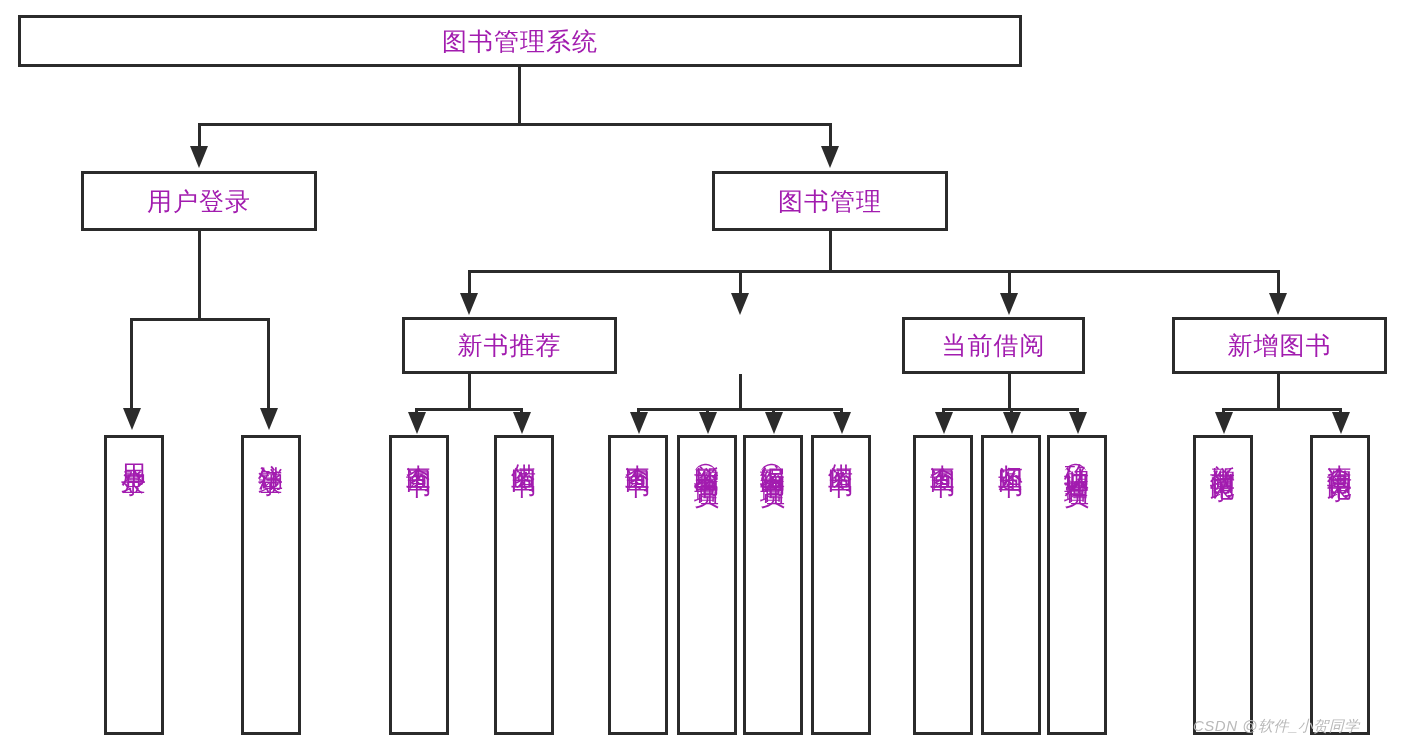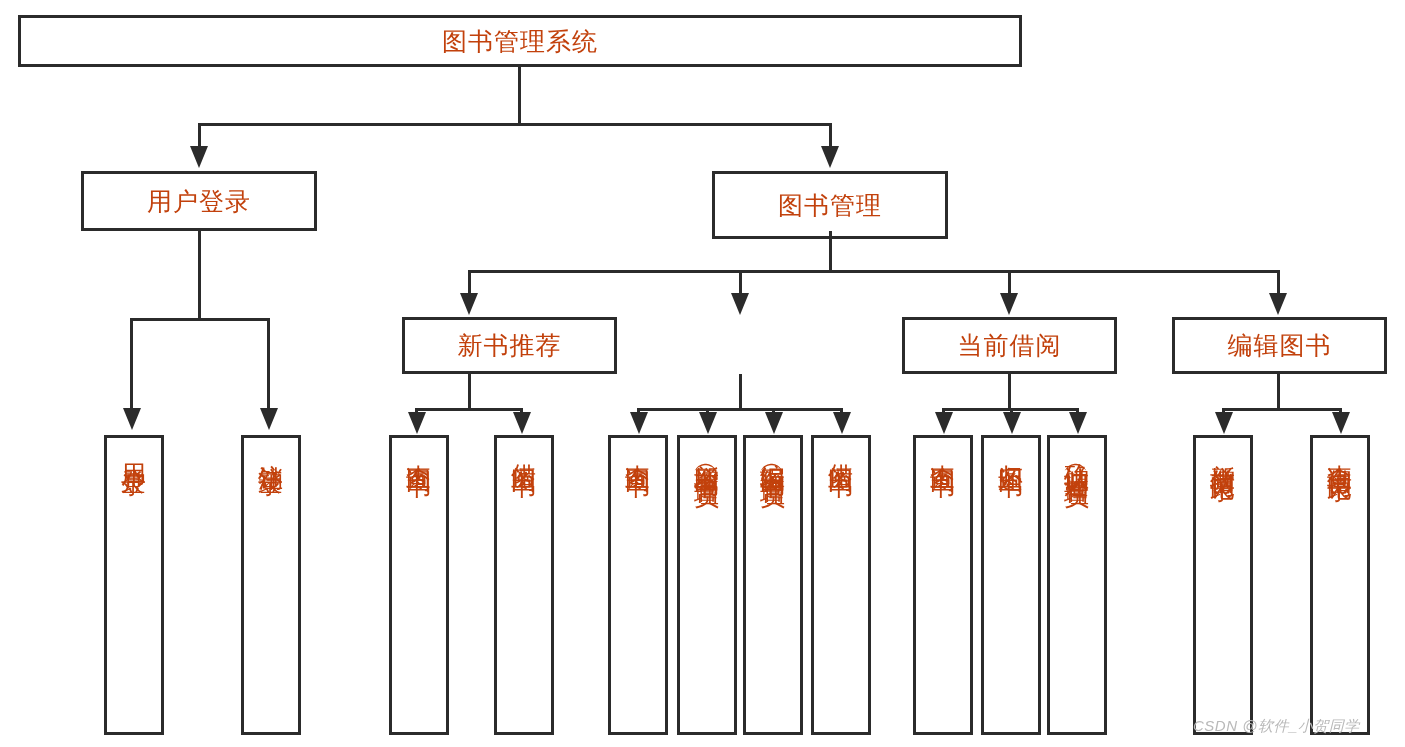--- a/index.html
+++ b/index.html
@@ -19,21 +19,21 @@
   }
   
   .node {
     position: absolute;
     box-sizing: border-box;
     border: 3px solid #2b2b2b;
     background: #ffffff;
     display: flex;
     align-items: center;
     justify-content: center;
-    color: #c2410c;
+    color: #a21caf;
   }
   .node.horiz {
     font-size: 25px;
     letter-spacing: 1px;
   }
   .node.vert {
     font-size: 25px;
     letter-spacing: 1px;
     align-items: flex-start;
     padding-top: 6px;
@@ -90,21 +90,21 @@
   <div class="vline" style="left:198px; top:123px; width:3px; height:25px;"></div>
   <div class="arrow" style="left:190px; top:146px;"></div>
 
   <div class="vline" style="left:829px; top:123px; width:3px; height:25px;"></div>
   <div class="arrow" style="left:821px; top:146px;"></div>
 
   <div class="node horiz" style="left:81px; top:171px; width:236px; height:60px;">
     <span>用户登录</span>
   </div>
 
-  <div class="node horiz" style="left:712px; top:171px; width:236px; height:68px;">
+  <div class="node horiz" style="left:712px; top:171px; width:236px; height:60px;">
     <span>图书管理</span>
   </div>
 
   <div class="vline" style="left:198px; top:231px; width:3px; height:89px;"></div>
   <div class="hline" style="left:130px; top:318px; width:140px; height:3px;"></div>
   <div class="vline" style="left:130px; top:318px; width:3px; height:92px;"></div>
   <div class="arrow" style="left:123px; top:408px;"></div>
   <div class="vline" style="left:267px; top:318px; width:3px; height:92px;"></div>
   <div class="arrow" style="left:260px; top:408px;"></div>
 
@@ -119,25 +119,25 @@
 
   <div class="vline" style="left:1008px; top:270px; width:3px; height:25px;"></div>
   <div class="arrow" style="left:1000px; top:293px;"></div>
 
   <div class="vline" style="left:1277px; top:270px; width:3px; height:25px;"></div>
   <div class="arrow" style="left:1269px; top:293px;"></div>
 
   <div class="node horiz" style="left:362px; top:317px; width:215px; height:57px;margin-left:40px;">
     <span>新书推荐</span>
   </div>
-  <div class="node horiz" style="left:902px; top:317px; width:215px; height:57px;text-align:center;">
+  <div class="node horiz" style="left:902px; top:317px; width:183px; height:57px;text-align:center;">
     <span>当前借阅</span>
   </div>
   <div class="node horiz" style="left:1172px; top:317px; width:215px; height:57px;">
-    <span>编辑图书</span>
+    <span>新增图书</span>
   </div>
 
   <div class="vline" style="left:468px; top:374px; width:3px; height:36px;"></div>
   <div class="hline" style="left:415px; top:408px; width:108px; height:3px;"></div>
   <div class="vline" style="left:415px; top:408px; width:3px; height:10px;"></div>
   <div class="arrow" style="left:408px; top:412px;"></div>
   <div class="vline" style="left:520px; top:408px; width:3px; height:10px;"></div>
   <div class="arrow" style="left:513px; top:412px;"></div>
 
   <div class="vline" style="left:739px; top:374px; width:3px; height:36px;"></div>

